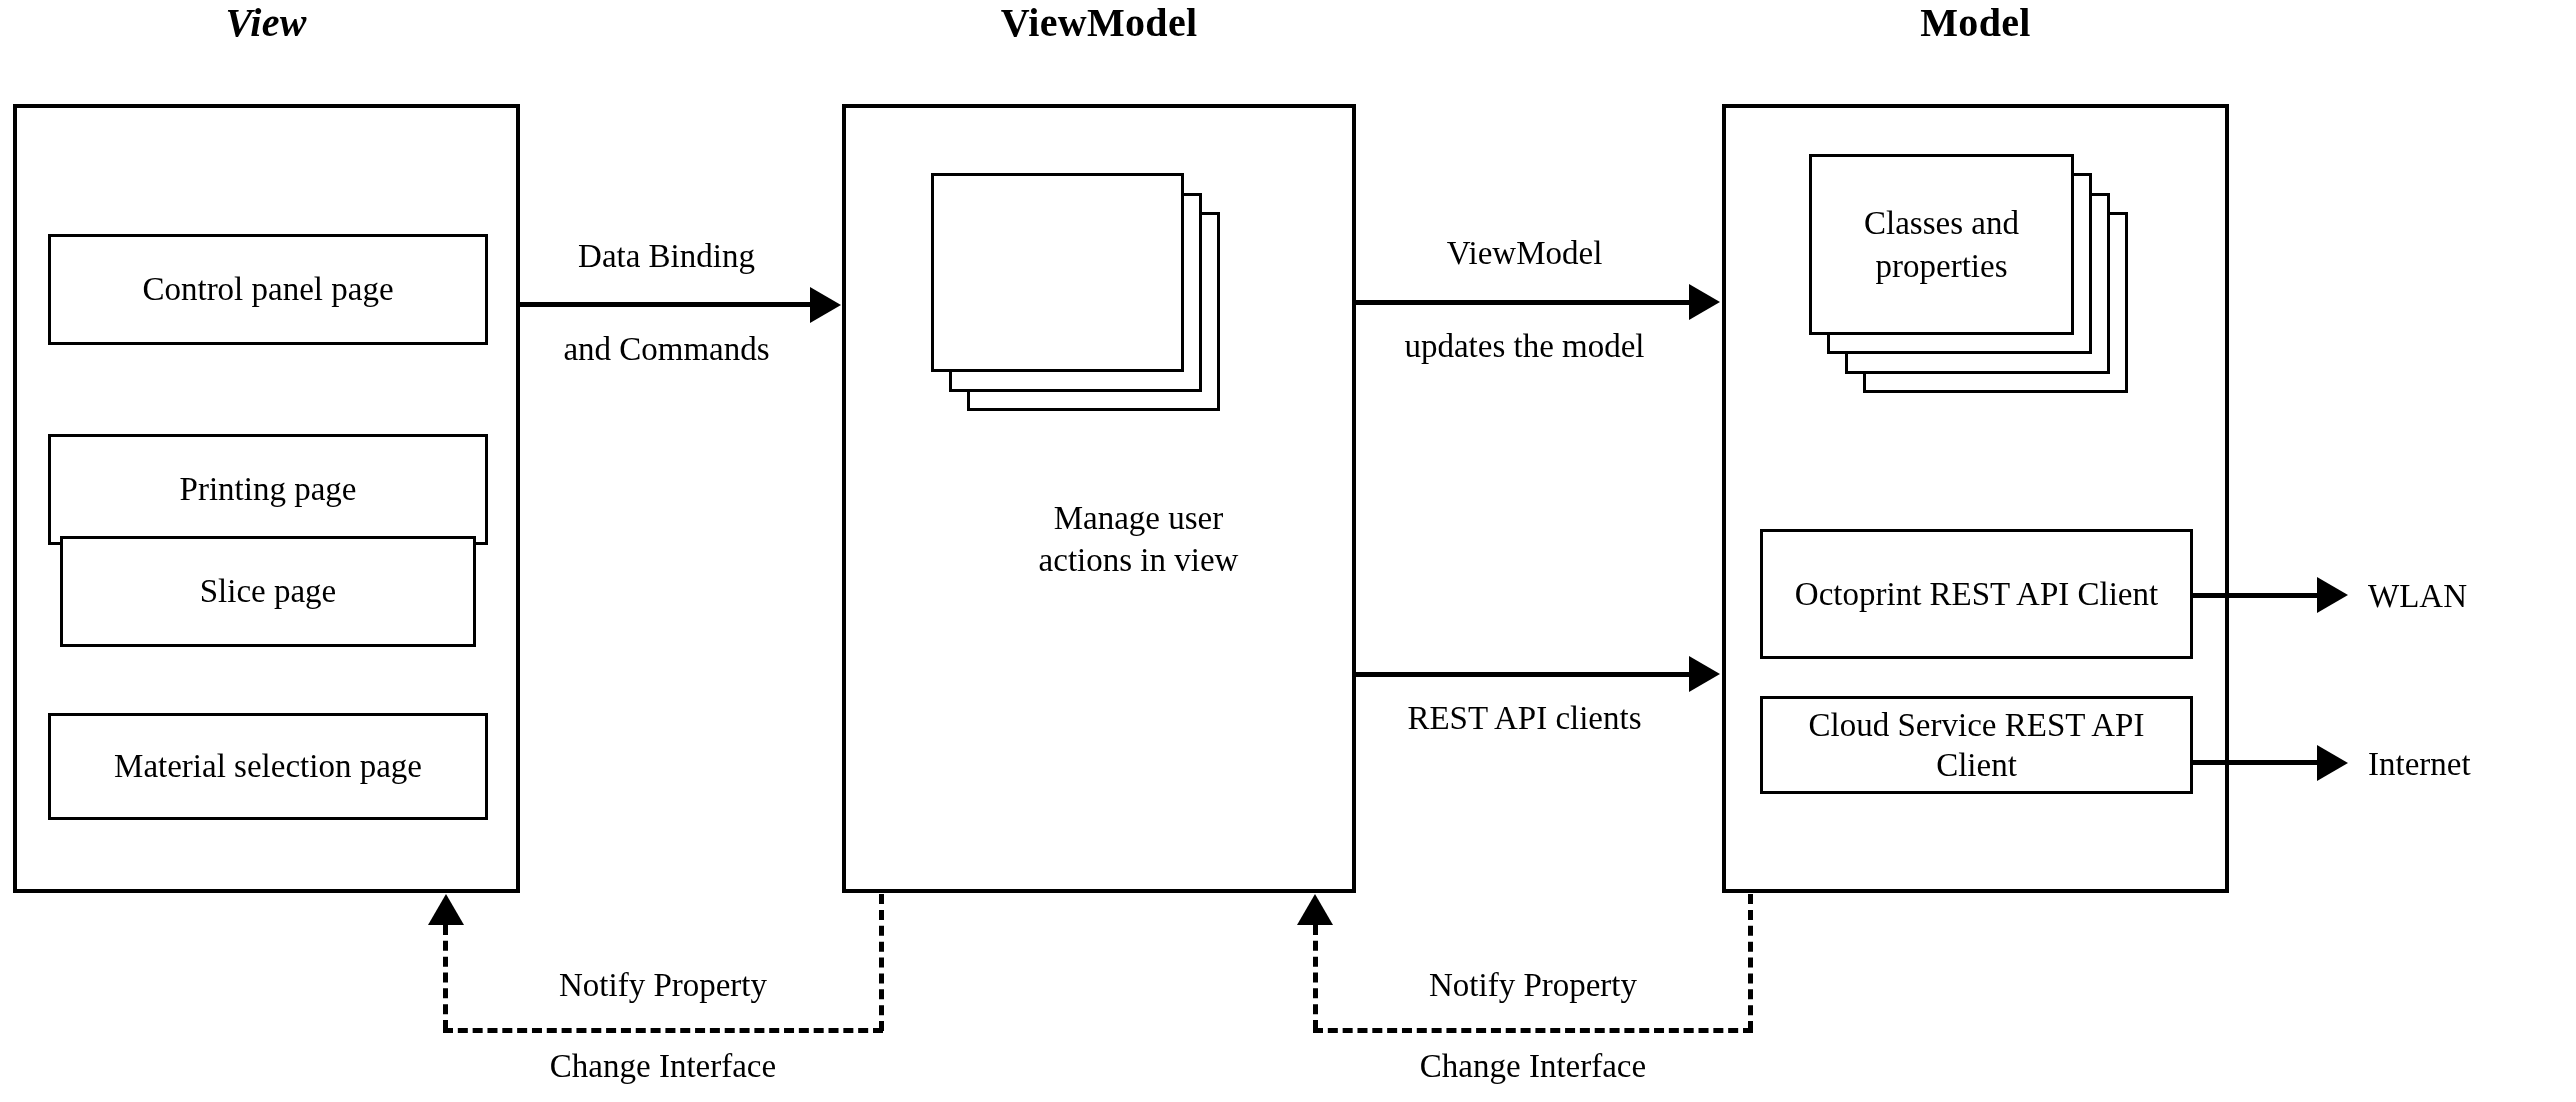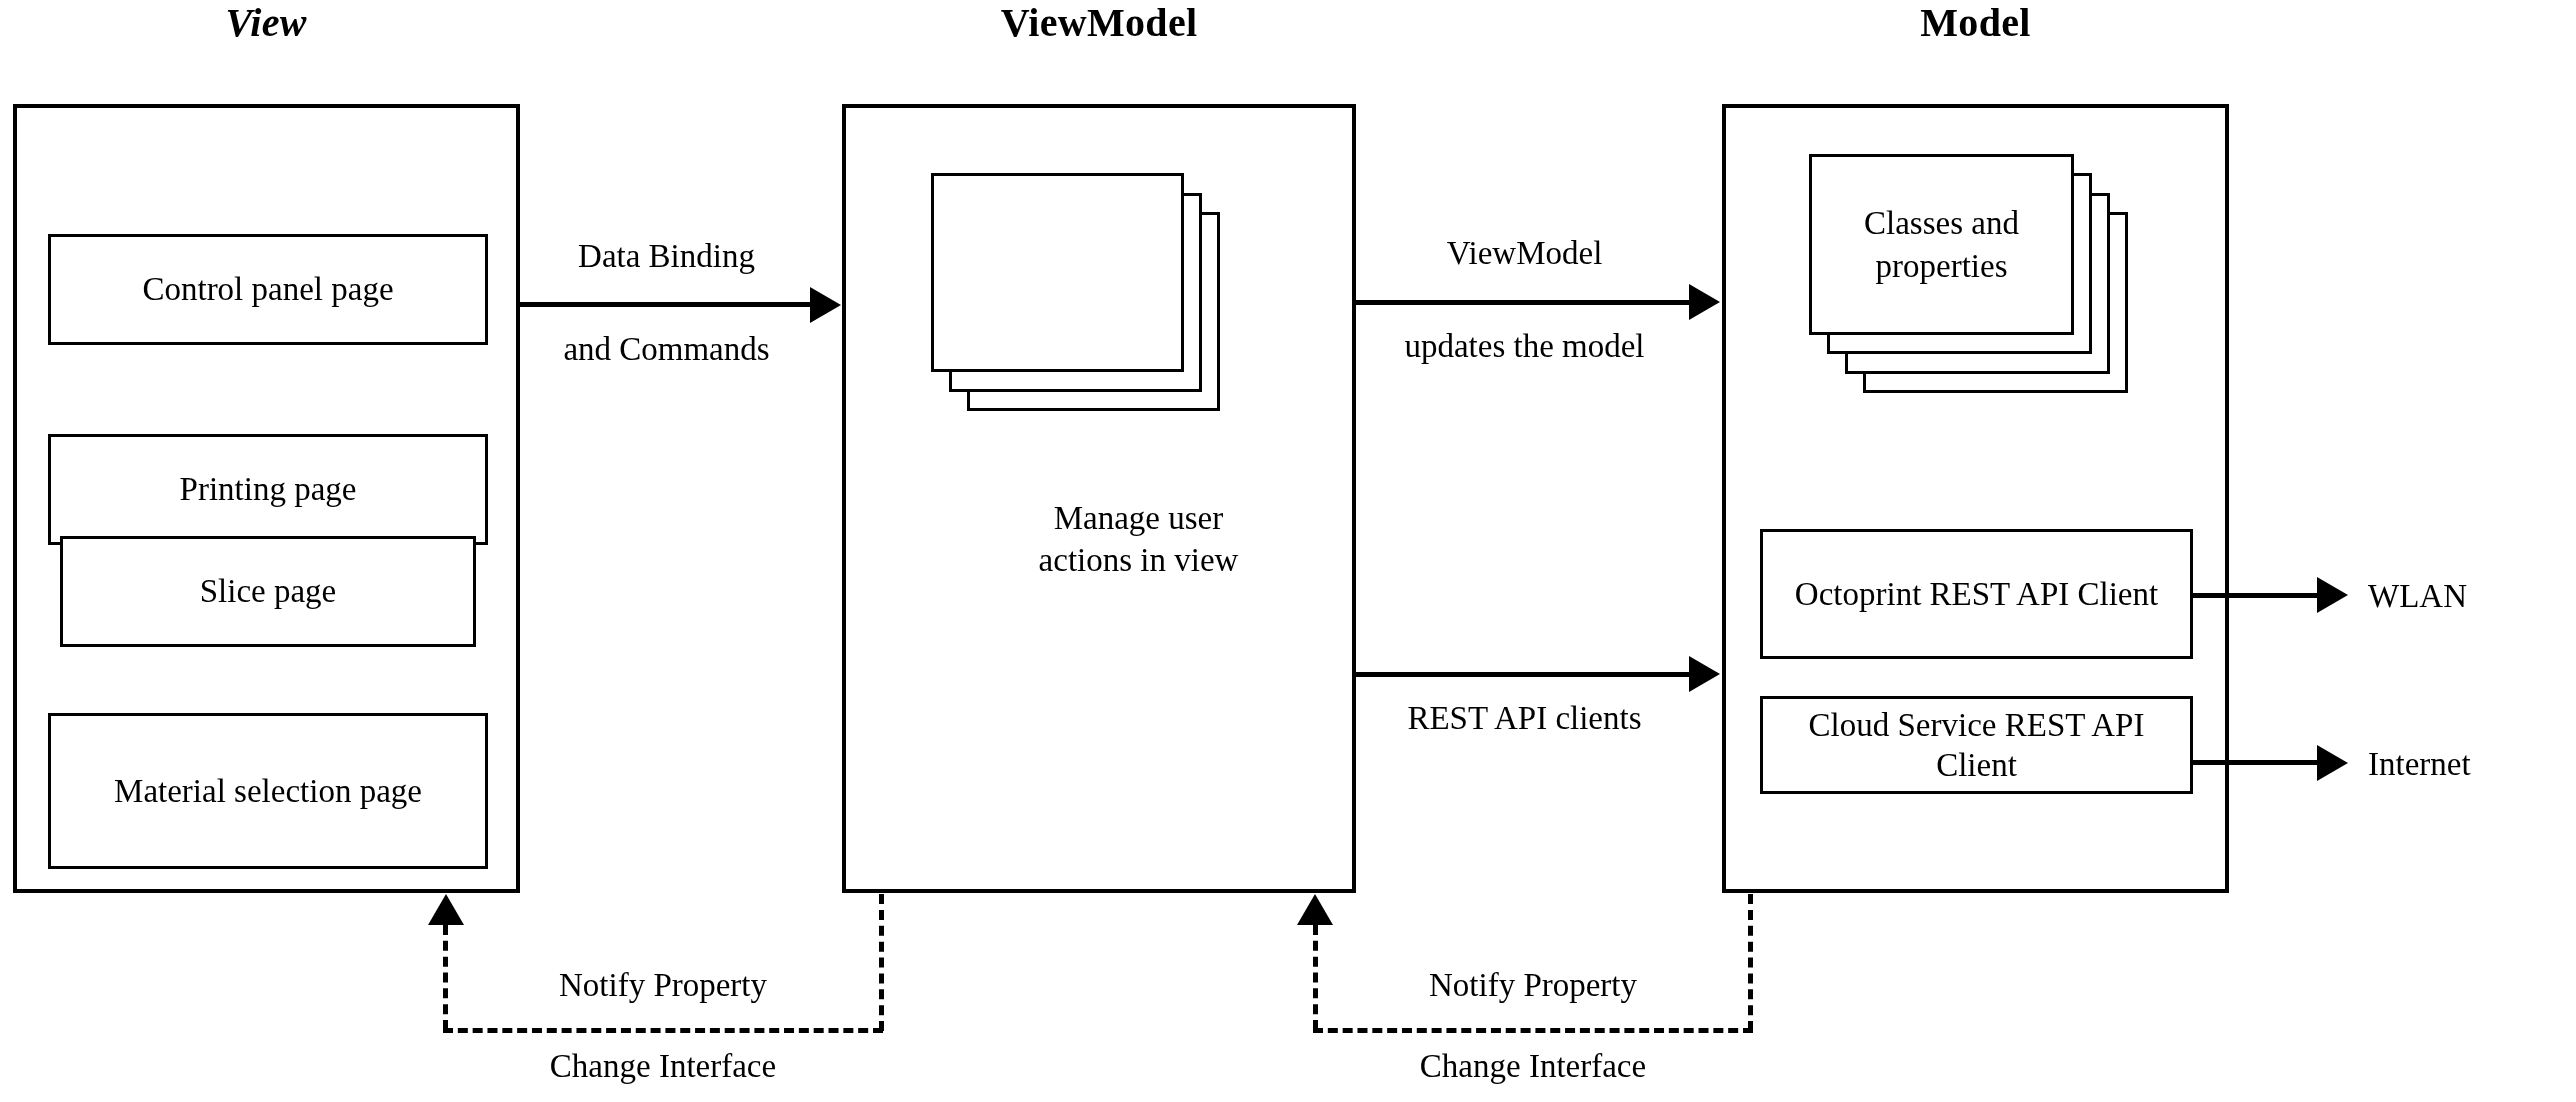--- a/index.html
+++ b/index.html
@@ -133,21 +133,21 @@
   </div>
 
   <div class="inner-box" style="left:48px; top:396px; width:440px; height:111px;margin-top:38px;">
     <span>Printing page</span>
   </div>
 
   <div class="inner-box" style="left:48px; top:536px; width:416px; height:111px;margin-left:12px;">
     <span>Slice page</span>
   </div>
 
-  <div class="inner-box" style="left:48px; top:713px; width:440px; height:156px;">
+  <div class="inner-box" style="left:48px; top:713px; width:440px; height:107px;">
     <span>Material selection
 page</span>
   </div>
 
   <div class="container-box" style="left:842px; top:104px; width:514px; height:789px;"></div>
 
   <div class="stack" style="left:913px; top:154px; width:374px; height:271px;">
     <div class="card" style="left:54px;  top:58px;  width:253px; height:199px;"></div>
     <div class="card" style="left:36px;  top:39px;  width:253px; height:199px;"></div>
     <div class="card" style="left:18px;  top:19px;  width:253px; height:199px;"></div>

